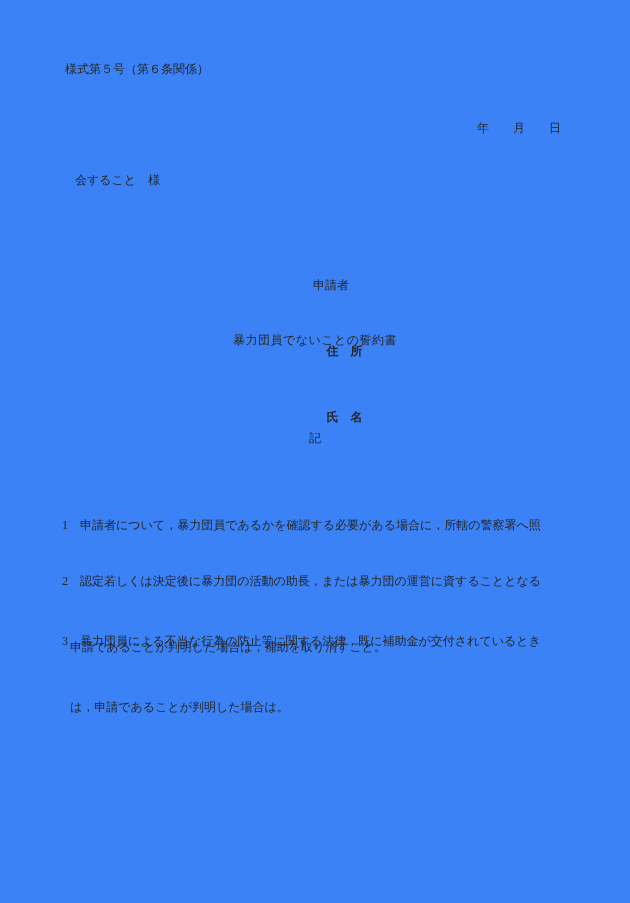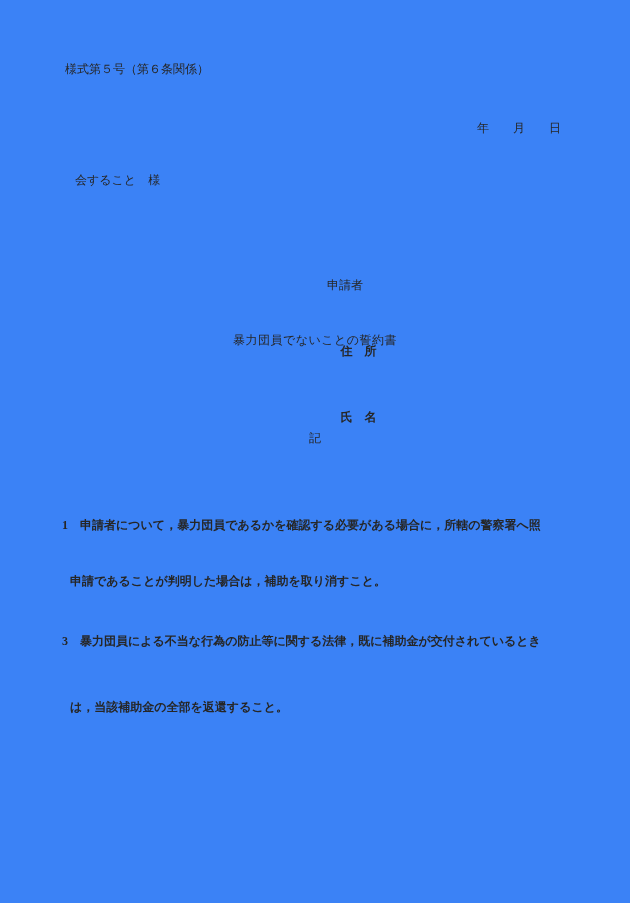--- a/index.html
+++ b/index.html
@@ -12,27 +12,27 @@
     font-size:12px;
     color:#262626;
     line-height:22px;
     overflow:hidden;
   }
   .abs{position:absolute;white-space:pre;}
   .centered{left:0;width:630px;text-align:center;}
   .form-number{left:65px;top:58px;}
   .date-line{left:477px;top:117px;}
   .addressee{left:75px;top:169px;}
-  .applicant{left:327px;top:230px;}
+  .applicant{left:313px;top:230px;}
   .applicant .ind{padding-left:13.5px;font-weight:bold;}
   .doc-title{top:329px;letter-spacing:0.5px;}
   .body-block{left:38px;top:370px;width:575px;}
   .body-block .indent{text-indent:28px;}
   .ki-label{top:427px;}
-  .item{left:62px;width:545px;font-weight:bold;}
+  .item{left:62px;width:545px;}
   .item-1{top:470px;}
   .item-2{top:526px;}
   .item-3{top:586px;}
   .num{display:inline-block;width:18px;}
   .cont{padding-left:8px;}
 </style>
 </head>
 <body>
 
 <div class="page">
@@ -52,21 +52,22 @@
   <div class="abs centered doc-title">暴力団員でないことの誓約書</div>
 
 
   <div class="abs centered ki-label">記</div>
 
   <div class="abs item item-1">
     <div><span class="num">1</span><span>申請者について，暴力団員であるかを確認する必要がある場合に，所轄の警察署へ照</span></div>
   </div>
 
   <div class="abs item item-2">
+    <div><span class="num">2</span><span>認定若しくは決定後に暴力団の活動の助長，または暴力団の運営に資することとなる</span></div>
     <div class="cont">申請であることが判明した場合は，補助を取り消すこと。</div>
   </div>
 
   <div class="abs item item-3">
     <div><span class="num">3</span><span>暴力団員による不当な行為の防止等に関する法律，既に補助金が交付されているとき</span></div>
-    <div class="cont">は，当該補助金の全部を返還すること。</div>
+    <div class="cont">は，申請であることが判明した場合は。</div>
   </div>
 
 </div>
 
 </body></html>

